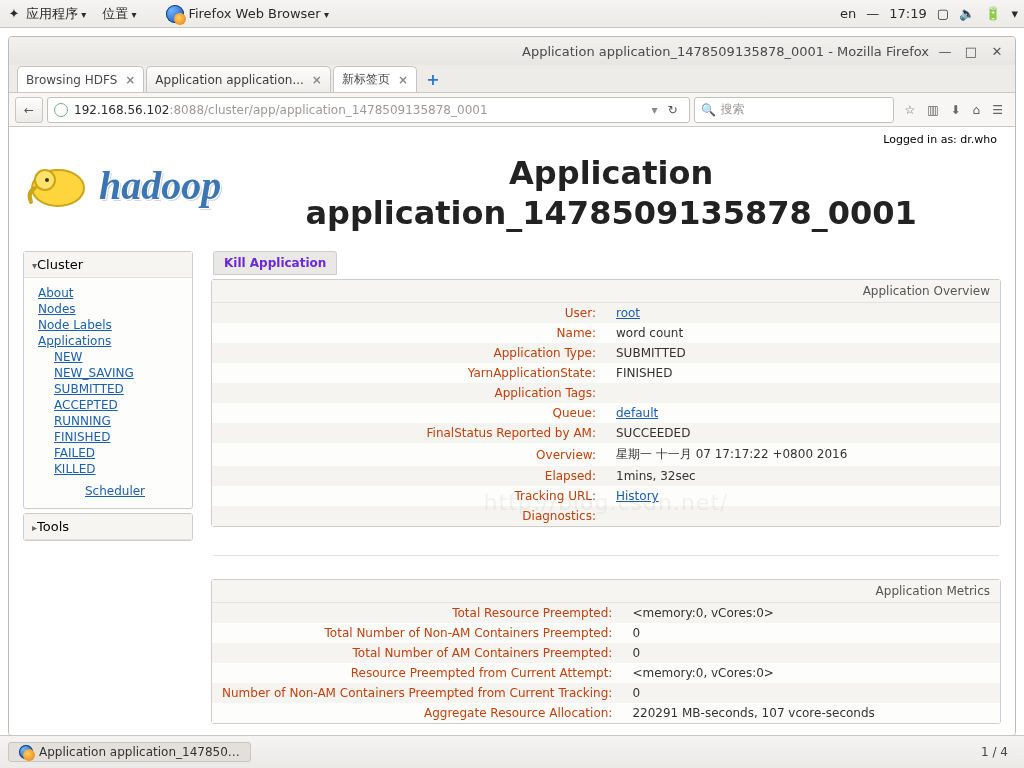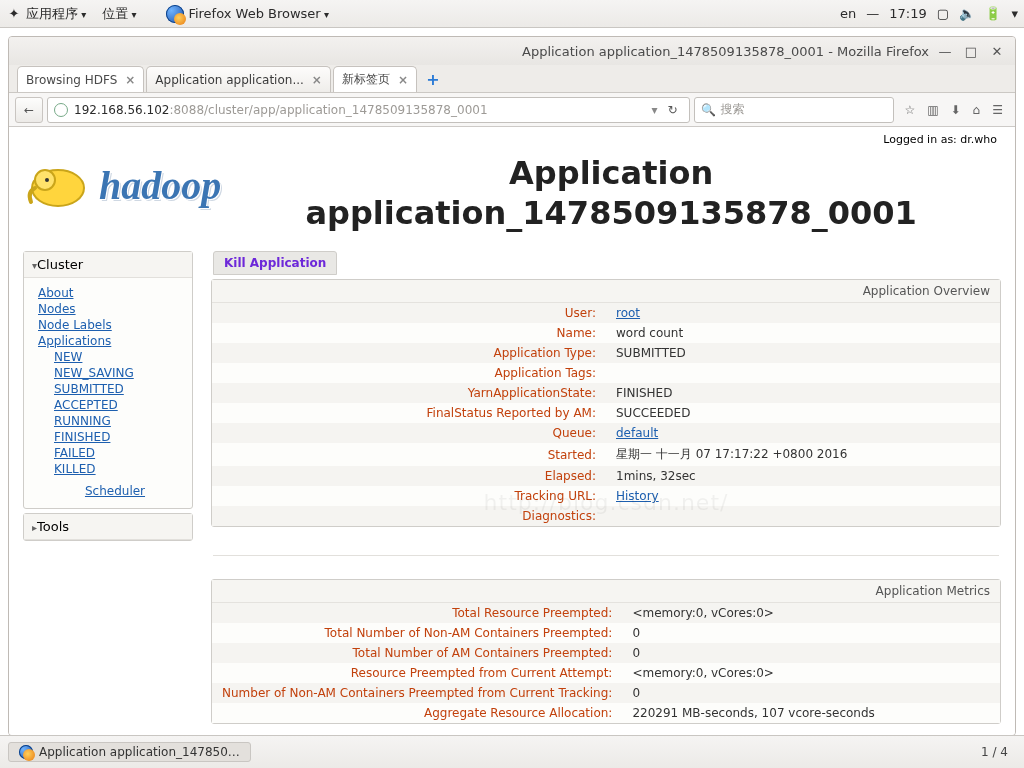--- a/index.html
+++ b/index.html
@@ -235,37 +235,37 @@
                   </tr>
               <tr>
                     <td class="k">Name:</td>
                   <td class="v">word count</td>
                   </tr>
               <tr>
                     <td class="k">Application Type:</td>
                   <td class="v">SUBMITTED</td>
                   </tr>
               <tr>
+                    <td class="k">YarnApplicationState:</td>
+                  <td class="v">FINISHED</td>
+                  </tr>
+              <tr>
                     <td class="k">Application Tags:</td>
                   <td class="v"></td>
                   </tr>
               <tr>
-                    <td class="k">YarnApplicationState:</td>
-                  <td class="v">FINISHED</td>
+                    <td class="k">Queue:</td>
+                  <td class="v"><a>default</a></td>
                   </tr>
               <tr>
                     <td class="k">FinalStatus Reported by AM:</td>
                   <td class="v">SUCCEEDED</td>
                   </tr>
               <tr>
-                    <td class="k">Queue:</td>
-                  <td class="v"><a>default</a></td>
-                  </tr>
-              <tr>
-                    <td class="k">Started:</td>
+                    <td class="k">Overview:</td>
                   <td class="v">星期一 十一月 07 17:17:22 +0800 2016</td>
                   </tr>
               <tr>
                     <td class="k">Elapsed:</td>
                   <td class="v">1mins, 32sec</td>
                   </tr>
               <tr>
                     <td class="k">Tracking URL:</td>
                   <td class="v"><a>History</a></td>
                   </tr>

